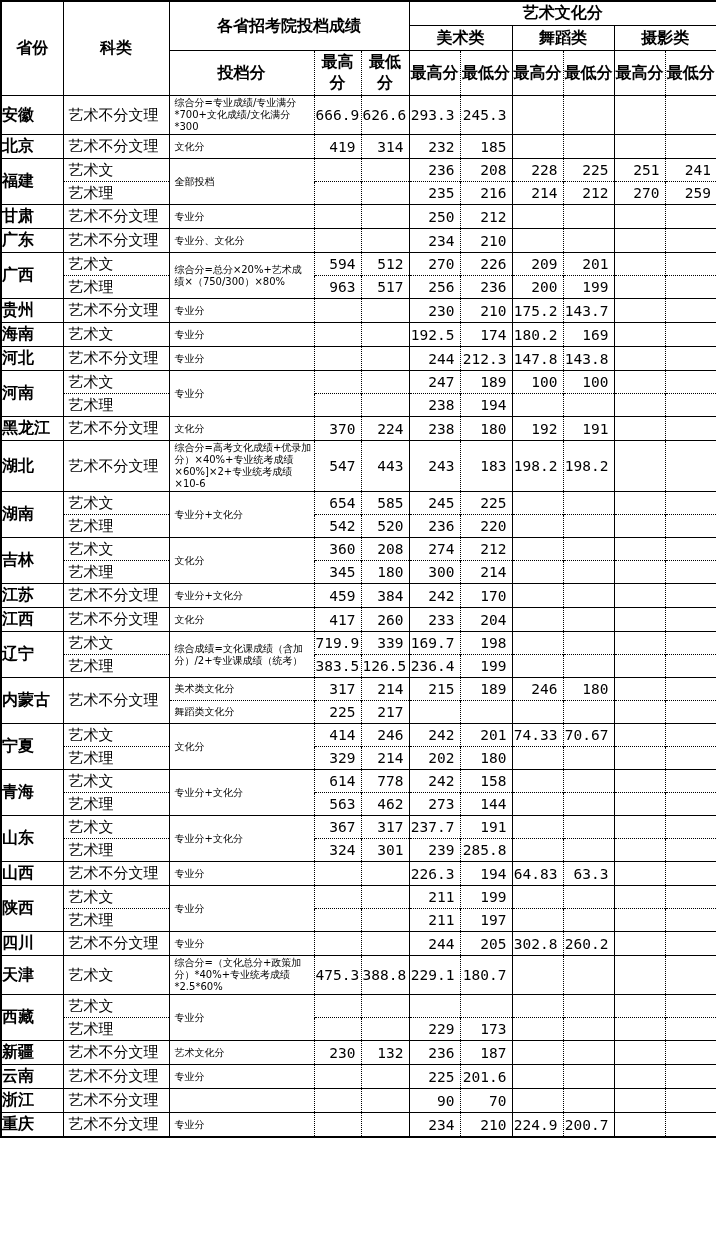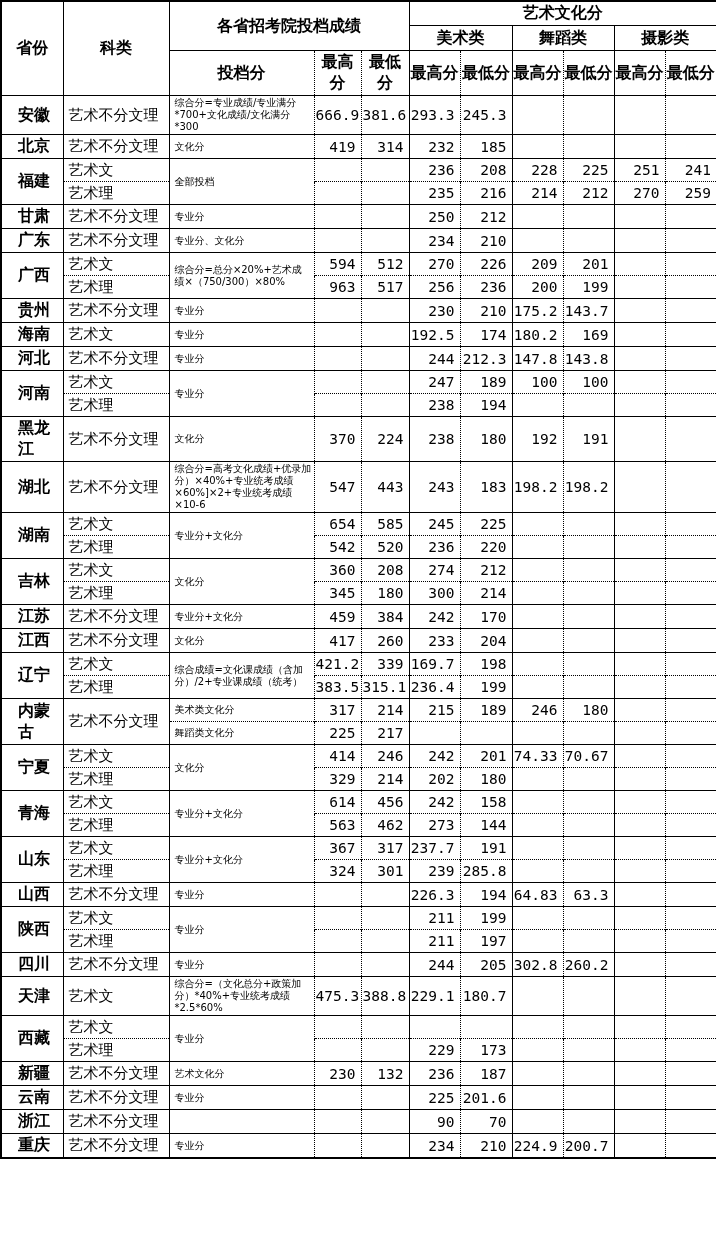--- a/index.html
+++ b/index.html
@@ -25,21 +25,21 @@
     padding: 1px 0;
   }
   thead tr:nth-child(1) th { height: 21px; }
   thead tr:nth-child(2) th { height: 25px; }
   thead tr:nth-child(3) th { height: 29px; }
   tbody td { height: 23px; }
   .prov {
     font-weight: bold;
     font-size: 16px;
     text-align: left;
-    padding: 1px 1px 1px 16px;
+    padding: 1px 1px 1px 0;
   }
   .cat {
     font-size: 15px;
     text-align: left;
     padding: 1px 1px 1px 5px;
     white-space: nowrap;
     font-family: Liberation Mono, monospace;
   }
   .desc {
     font-size: 10px;
@@ -97,21 +97,21 @@
       <th>最高分</th>
       <th class="dl">最低分</th>
     </tr>
   </thead>
   <tbody id="tbody">
       <tr>
         <td class="prov">安徽</td>
         <td class="cat">艺术不分文理</td>
         <td class="desc">综合分=专业成绩/专业满分*700+文化成绩/文化满分*300</td>
         <td class="num dl">666.9</td>
-        <td class="num dl">381.6</td>
+        <td class="num dl">626.6</td>
         <td class="num">293.3</td>
         <td class="num dl">245.3</td>
         <td class="num"></td>
         <td class="num dl"></td>
         <td class="num"></td>
         <td class="num dl"></td>
       </tr>
       <tr>
         <td class="prov">北京</td>
         <td class="cat">艺术不分文理</td>
@@ -359,33 +359,33 @@
         <td class="num dl">204</td>
         <td class="num"></td>
         <td class="num dl"></td>
         <td class="num"></td>
         <td class="num dl"></td>
       </tr>
       <tr>
         <td class="prov" rowspan="2">辽宁</td>
         <td class="cat">艺术文</td>
         <td class="desc" rowspan="2">综合成绩=文化课成绩（含加分）/2+专业课成绩（统考）</td>
-        <td class="num dl">421.2</td>
+        <td class="num dl">719.9</td>
         <td class="num dl">339</td>
         <td class="num">169.7</td>
         <td class="num dl">198</td>
         <td class="num"></td>
         <td class="num dl"></td>
         <td class="num"></td>
         <td class="num dl"></td>
       </tr>
       <tr class="sub">
         <td class="cat">艺术理</td>
         <td class="num dl">383.5</td>
-        <td class="num dl">315.1</td>
+        <td class="num dl">126.5</td>
         <td class="num">236.4</td>
         <td class="num dl">199</td>
         <td class="num"></td>
         <td class="num dl"></td>
         <td class="num"></td>
         <td class="num dl"></td>
       </tr>
       <tr>
         <td class="prov" rowspan="2">内蒙古</td>
         <td class="cat" rowspan="2">艺术不分文理</td>
@@ -432,21 +432,21 @@
         <td class="num"></td>
         <td class="num dl"></td>
         <td class="num"></td>
         <td class="num dl"></td>
       </tr>
       <tr>
         <td class="prov" rowspan="2">青海</td>
         <td class="cat">艺术文</td>
         <td class="desc" rowspan="2">专业分+文化分</td>
         <td class="num dl">614</td>
-        <td class="num dl">456</td>
+        <td class="num dl">778</td>
         <td class="num">242</td>
         <td class="num dl">158</td>
         <td class="num"></td>
         <td class="num dl"></td>
         <td class="num"></td>
         <td class="num dl"></td>
       </tr>
       <tr class="sub">
         <td class="cat">艺术理</td>
         <td class="num dl">563</td>

